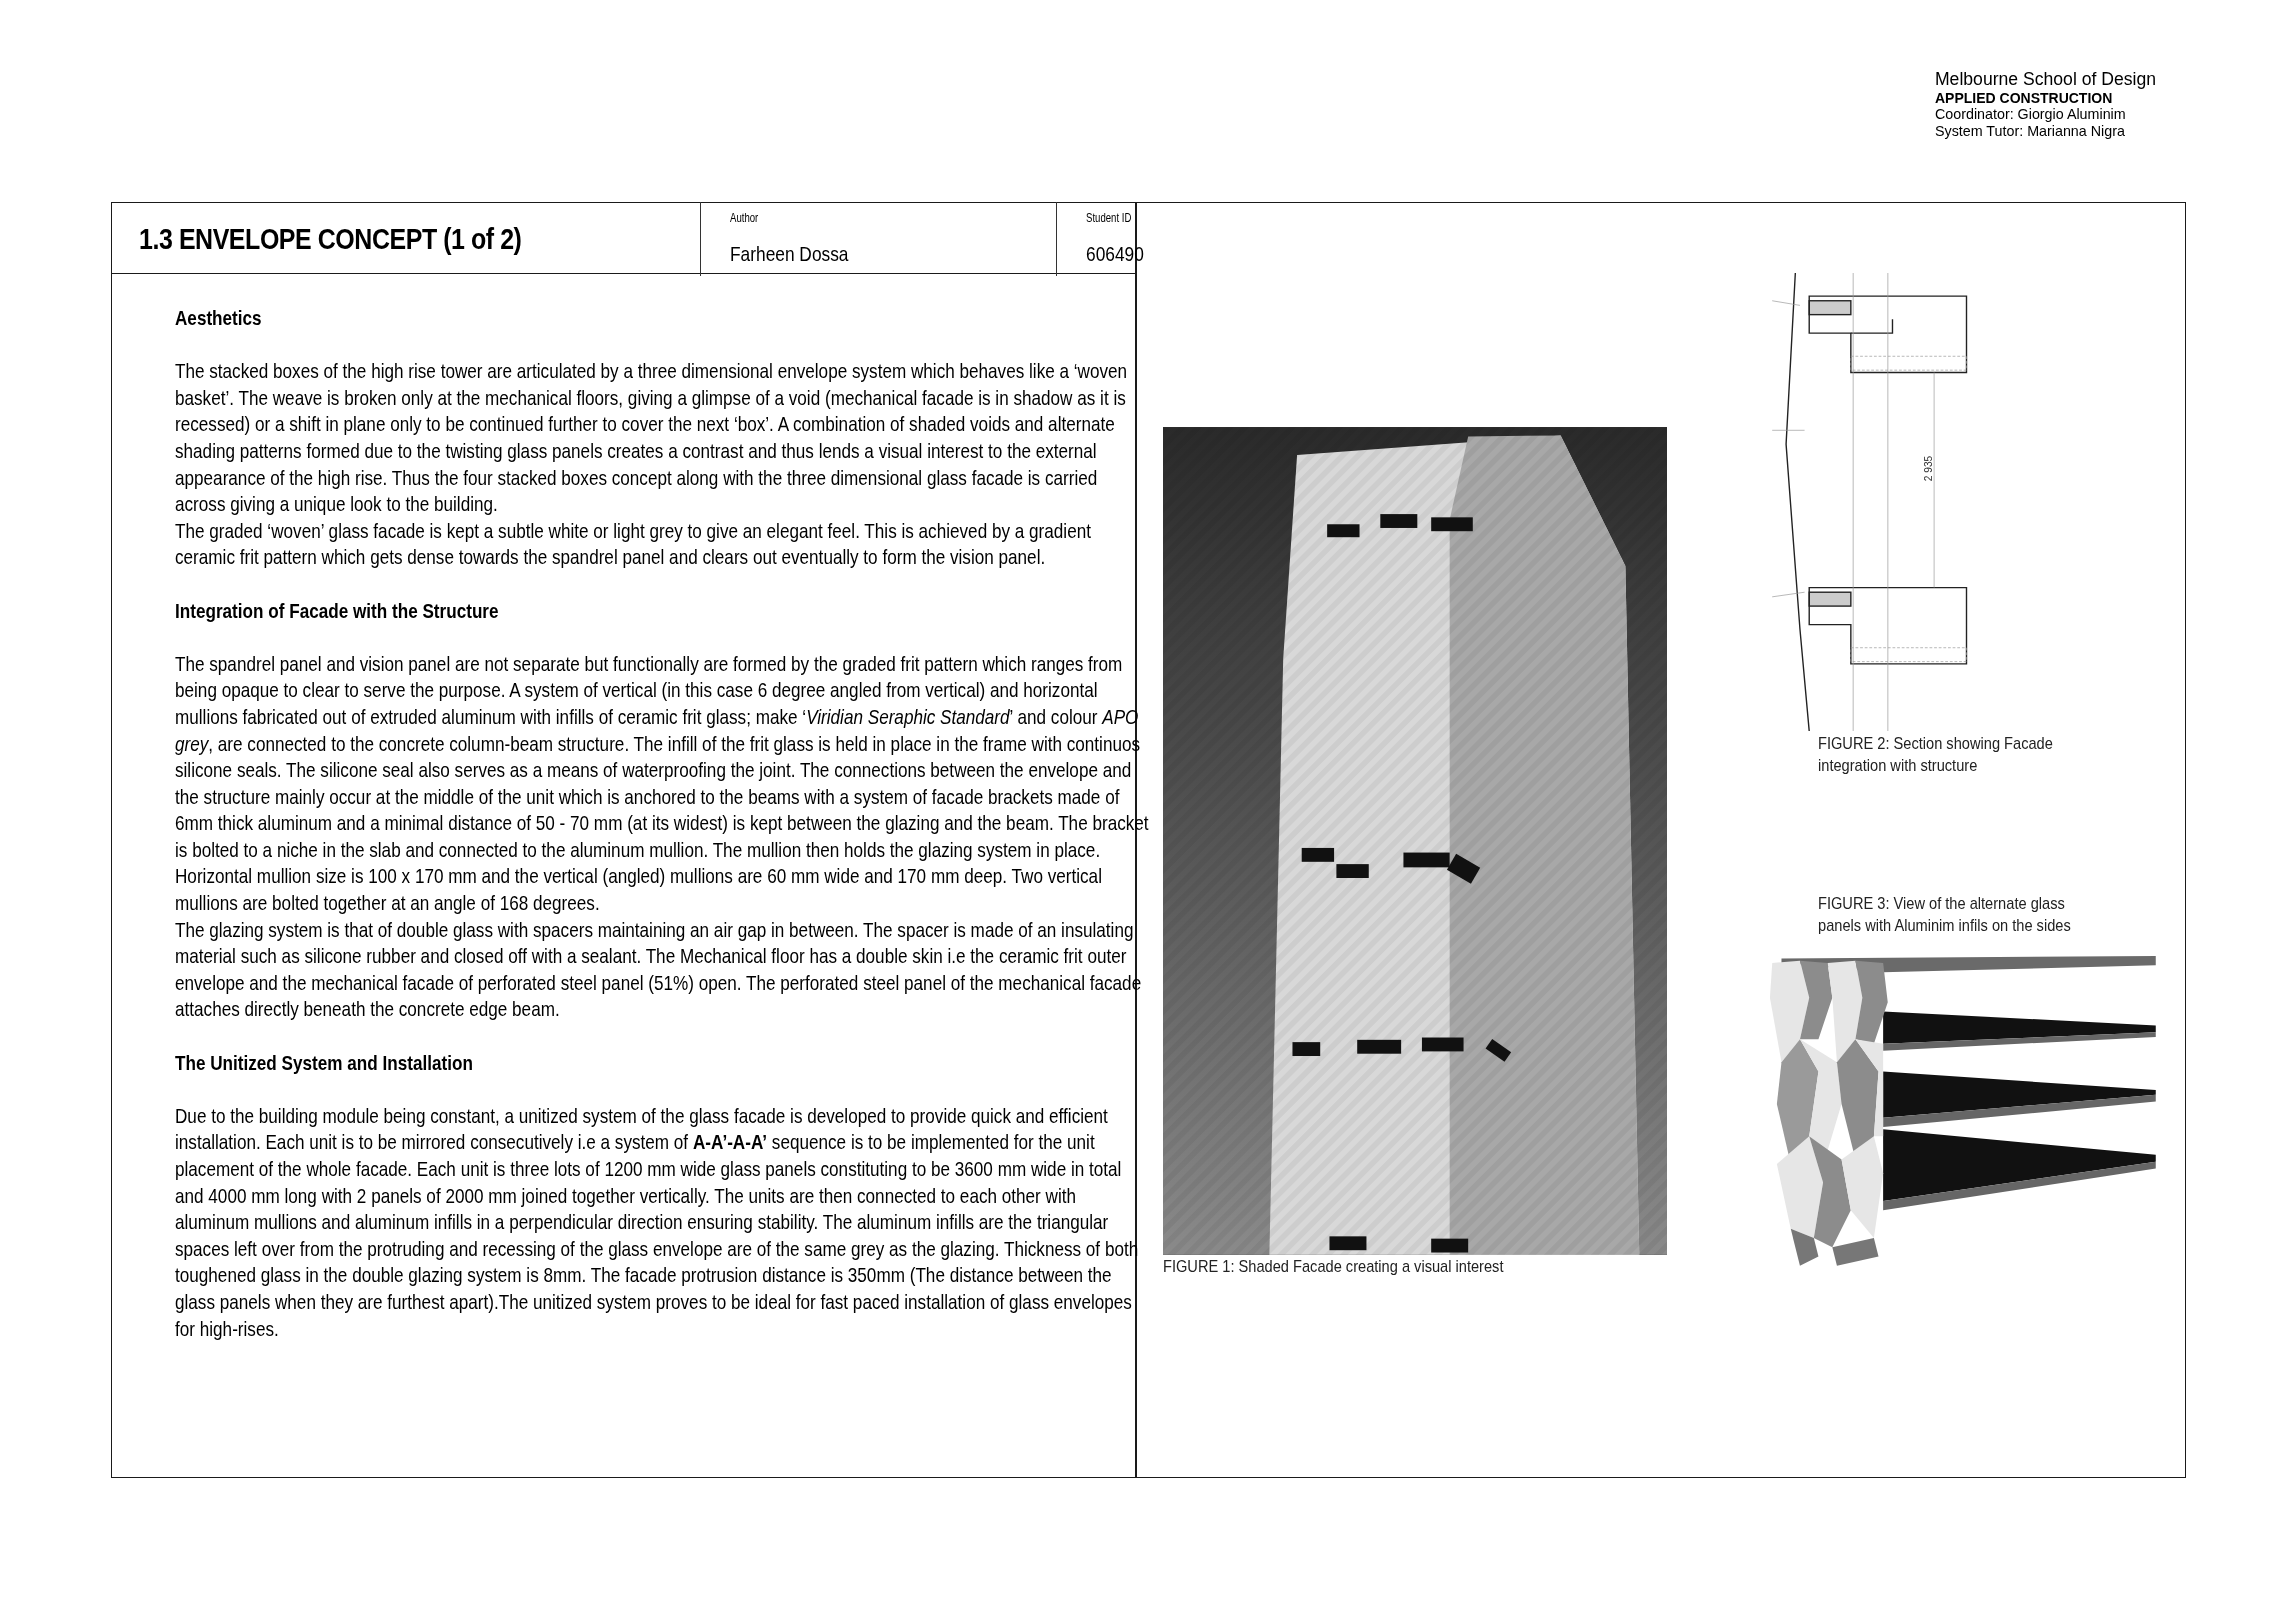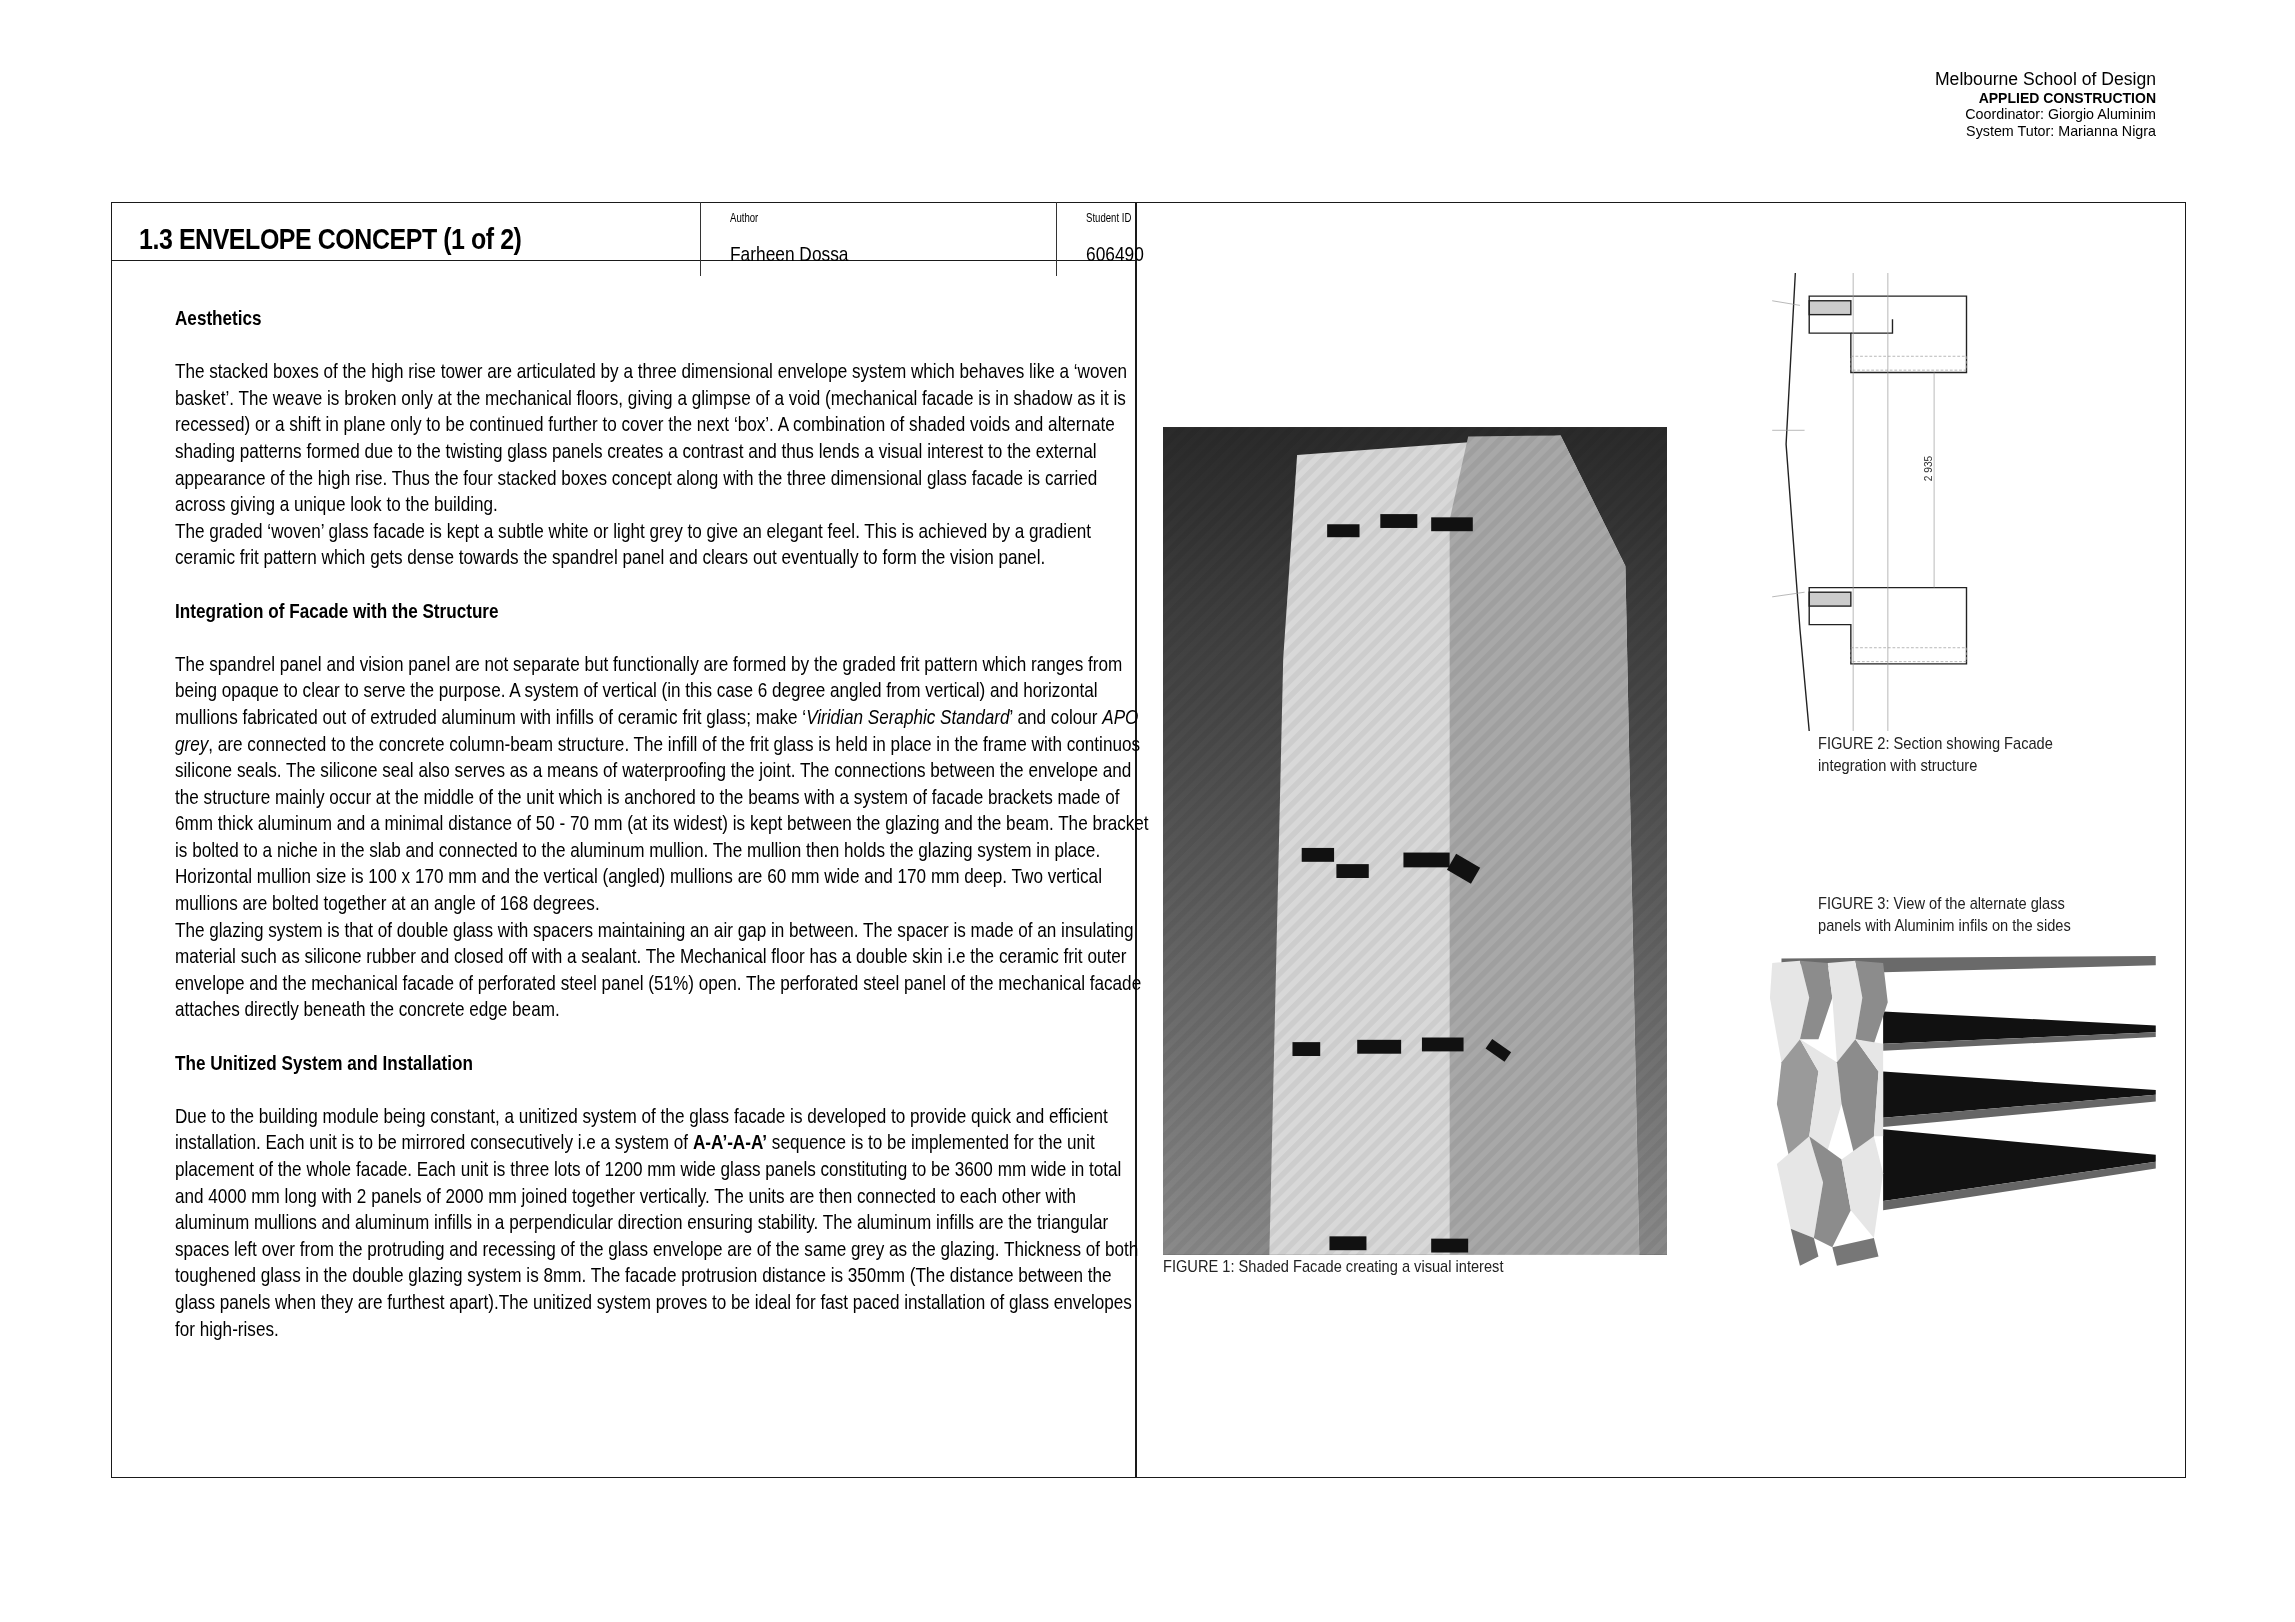--- a/index.html
+++ b/index.html
@@ -1,28 +1,28 @@
 <!DOCTYPE html>
 <html style="font-size:7.4px"><head>
 <meta charset="utf-8">
 <style>
   html, body { margin:0; padding:0; background:#ffffff; }
   body { width:2295px; height:1623px; position:relative; overflow:hidden;
          font-family:"Liberation Sans", sans-serif; color:#000; }
 
-  .header-block { position:absolute; right:139px; top:69px; text-align:right; line-height:1.18; }
+  .header-block { position:absolute; right:139px; top:69px; line-height:1.18; }
   .header-block .school { font-size:17.6px; }
   .header-block .course { font-size:14px; font-weight:bold; }
   .header-block .staff { font-size:14.3px; }
 
   .frame { position:absolute; left:111px; top:202px; width:2075px; height:1276px;
            border:1.9px solid #1a1a1a; box-sizing:border-box; }
   .col-divider { position:absolute; left:1135px; top:202px; width:1.9px; height:1276px; background:#1a1a1a; }
 
-  .title-row { position:absolute; left:111px; top:202px; width:1026px; height:59px;
+  .title-row { position:absolute; left:111px; top:202px; width:1026px; height:72px;
                border-bottom:1.9px solid #1a1a1a; box-sizing:border-box; }
   .title-cell { position:absolute; left:28px; top:0; height:74px; display:flex; align-items:center; }
   .title-cell h1 { margin:0; font-size:29px; font-weight:bold; letter-spacing:-0.5px; transform:scaleX(0.86); transform-origin:left center; white-space:nowrap; }
   .meta-cell { position:absolute; top:0; height:74px; border-left:1.4px solid #333; box-sizing:border-box;padding-left:28px; }
   .meta-cell .lbl { position:absolute; left:29px; top:9.3px; font-size:12px; transform:scaleX(0.8); transform-origin:left; }
   .meta-cell .val { position:absolute; left:29px; top:41px; font-size:20.4px; transform:scaleX(0.85); transform-origin:left; white-space:nowrap; }
   .author-cell { left:589px; width:356px; }
   .sid-cell { left:945px; width:190px; }
 
   .body-text { position:absolute; left:139px; top:305px; width:976px; font-size:20.4px; line-height:26.6px;margin-left:36px; }

